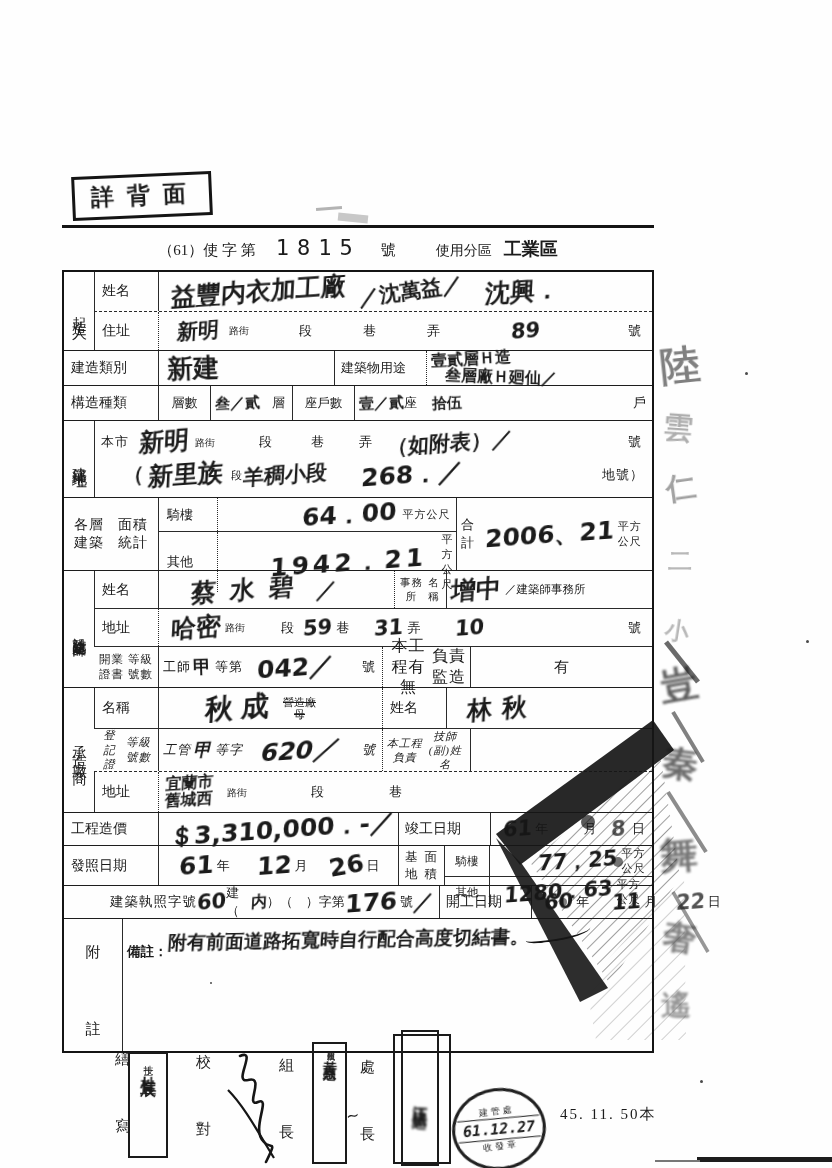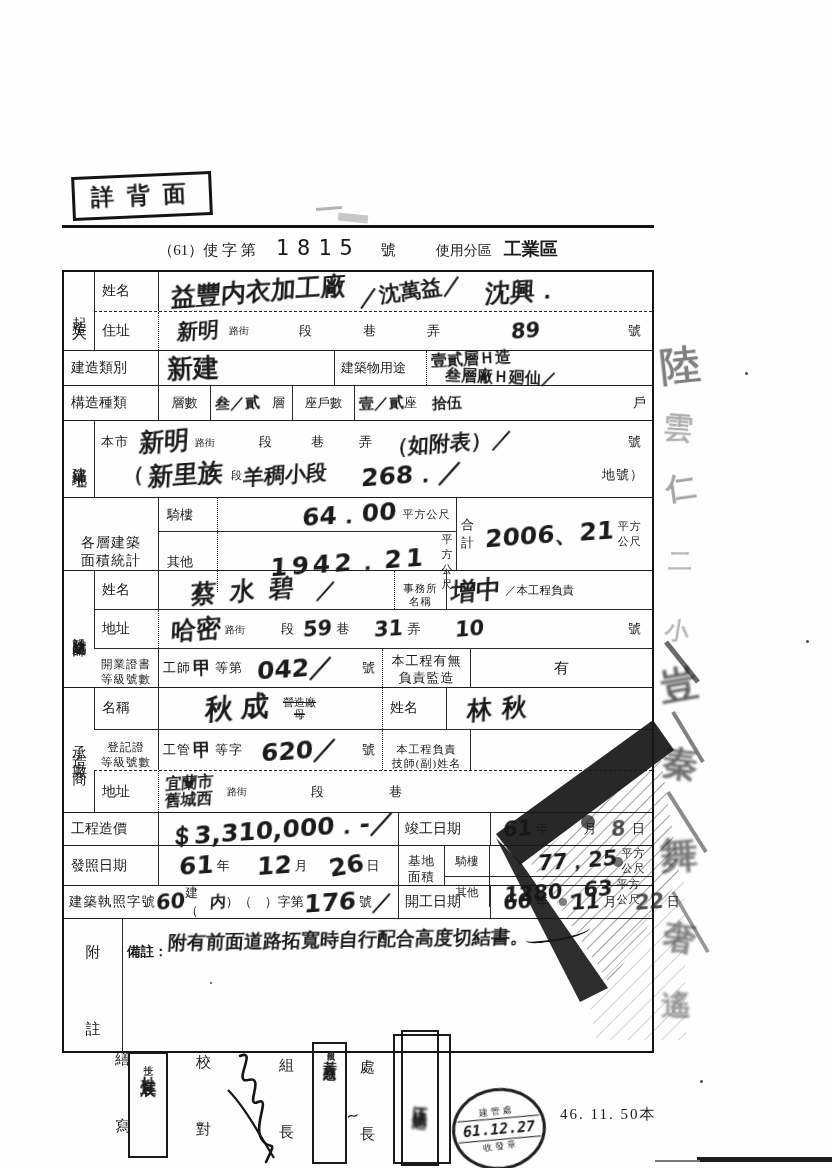--- a/index.html
+++ b/index.html
@@ -31,21 +31,21 @@
   .srow.nb{border-top:none;}
   .srow.dashed{border-top-style:dashed;justify-content:flex-end;}
   .c{border-left:1.2px solid #2a2a2a;display:flex;align-items:center;padding:0 4px;
      box-sizing:border-box;position:relative;min-width:0;}
   .c.nl{border-left:none;}
   .c.dot{border-left-style:dotted;}
   .vlab{width:30px;justify-content:center;padding:2px 0;}
   .vlab .vtext{font-size:15px;letter-spacing:5px;line-height:1;}
   .ilab{width:64px;font-size:14px;justify-content:space-between;padding:0 7px;}
   .lab94{width:94px;font-size:14px;justify-content:space-between;padding:0 7px;}
-  .lab2{flex-direction:column;justify-content:flex-end;font-size:11.5px;line-height:1.3;
+  .lab2{justify-content:center;font-size:11.5px;line-height:1.3;
         text-align:center;letter-spacing:1px;padding:0 3px;}
   .w176{width:176px;} .w240{width:240px;} .w92lab{width:92px;font-size:14px;justify-content:space-between;padding:0 6px;}
   .flex1{flex:1;}
   .twoline{flex-direction:column;align-items:flex-start;justify-content:center;line-height:1.15;}
   .strike{text-decoration:line-through;}
   
   .backnote{position:absolute;left:72px;top:174px;border:3px solid #141414;padding:3px 10px 4px 16px;
             transform:rotate(-2.5deg);font-weight:900;font-size:23px;letter-spacing:13px;filter:blur(.25px);}
   .marginchar{position:absolute;font-weight:bold;filter:blur(.7px);font-family:"DejaVu Serif",serif;}
   .roletag{position:absolute;font-size:15px;display:flex;flex-direction:column;gap:52px;line-height:1;}
@@ -244,21 +244,21 @@
             <div class="c" style="width:236px;">
               <span class="hw big" style="margin-left:28px;letter-spacing:14px;">蔡水碧</span>
               <span class="hw" style="margin-left:8px;">／</span>
             </div>
             <div class="c lab2 dot" style="width:52px;font-size:10.5px;">
               <span>事務所</span>
               <span>名稱</span>
             </div>
             <div class="c flex1">
               <span class="hw big">增中</span>
-              <span style="font-size:11.5px;margin-left:4px;white-space:nowrap;">／本工程負責</span>
+              <span style="font-size:11.5px;margin-left:4px;white-space:nowrap;">／建築師事務所</span>
             </div>
           </div>
           <div class="srow" style="height:37px;">
             <div class="c ilab">
               <span>地址</span>
             </div>
             <div class="c flex1 dot">
               <span class="hw big" style="margin-left:8px;">哈密</span>
               <span class="roadstack" style="margin-left:4px;">路街</span>
               <span class="unit" style="margin-left:36px;">段</span>
@@ -275,21 +275,21 @@
               <span>開業證書</span>
               <span>等級號數</span>
             </div>
             <div class="c" style="width:224px;">
               <span class="unit">工師</span>
               <span class="stampy" style="font-size:18px;margin-left:2px;">甲</span>
               <span class="unit" style="margin-left:4px;">等第</span>
               <span class="hw big" style="margin-left:14px;">042／</span>
               <span class="unit" style="margin-left:auto;margin-right:2px;">號</span>
             </div>
-            <div class="c lab2 dot" style="width:88px;font-size:13px;">
+            <div class="c lab2 dot" style="width:88px;font-size:16px;">
               <span>本工程有無</span>
               <span>負責監造</span>
             </div>
             <div class="c flex1" style="justify-content:center;">
               <span style="font-size:15px;">有</span>
             </div>
           </div>
         </div>
       </div>
 
@@ -309,21 +309,21 @@
                 <span>母</span>
               </span>
             </div>
             <div class="c ilab dot">
               <span>姓名</span>
             </div>
             <div class="c flex1">
               <span class="hw big" style="margin-left:16px;letter-spacing:10px;">林秋</span>
             </div>
           </div>
-          <div class="srow" style="height:42px;">
+          <div class="srow" style="height:42px;font-style:italic;">
             <div class="c lab2" style="width:64px;border-left:none;">
               <span>登記證</span>
               <span>等級號數</span>
             </div>
             <div class="c" style="width:224px;">
               <span class="unit">工管</span>
               <span class="stampy" style="font-size:18px;margin-left:2px;">甲</span>
               <span class="unit" style="margin-left:4px;">等字</span>
               <span class="hw big" style="margin-left:18px;">620／</span>
               <span class="unit" style="margin-left:auto;margin-right:2px;">號</span>
@@ -402,21 +402,21 @@
             </div>
             <div class="c flex1">
               <span class="hw" style="margin-left:10px;">1280．63</span>
               <span class="unit sm" style="margin-left:4px;">平方公尺</span>
             </div>
           </div>
         </div>
       </div>
 
       <div class="sec" style="height:33px;">
-        <div class="c nl" style="width:334px;padding:0 5px;">
+        <div class="c nl" style="width:334px;padding:0 5px;margin-left:41px;">
           <span style="font-size:13.5px;letter-spacing:1px;white-space:nowrap;">建築執照字號</span>
           <span class="hw">60</span>
           <span style="font-size:13px;">建（</span>
           <span class="hw sm">内</span>
           <span style="font-size:13px;white-space:pre;">）（　）字第</span>
           <span class="hw big">176</span>
           <span style="font-size:13px;margin-left:3px;">號</span>
           <span class="hw">／</span>
         </div>
         <div class="c w92lab">
@@ -505,21 +505,21 @@
   <div class="stampbox" style="left:401px;top:1030px;width:34px;height:132px;justify-content:center;">
     <span class="st-name" style="font-size:15px;filter:blur(.8px);transform:rotate(4deg);">汪正賦逵</span>
   </div>
 
   <div class="cstamp">
     <span class="carc">建管處</span>
     <span class="cdate">61.12.27</span>
     <span class="carc">收發章</span>
   </div>
 
-  <div class="printcode">46. 11. 50本</div>
+  <div class="printcode">45. 11. 50本</div>
 
   <div class="brbar"></div>
   <div class="brbar2"></div>
   <div class="ndot" style="left:745px;top:372px;width:3px;height:3px;"></div>
   <div class="ndot" style="left:806px;top:640px;width:3px;height:3px;"></div>
   <div class="ndot" style="left:370px;top:520px;width:2px;height:2px;"></div>
   <div class="ndot" style="left:700px;top:1080px;width:3px;height:3px;"></div>
   <div class="ndot" style="left:210px;top:982px;width:2px;height:2px;"></div>
 
 </div>

